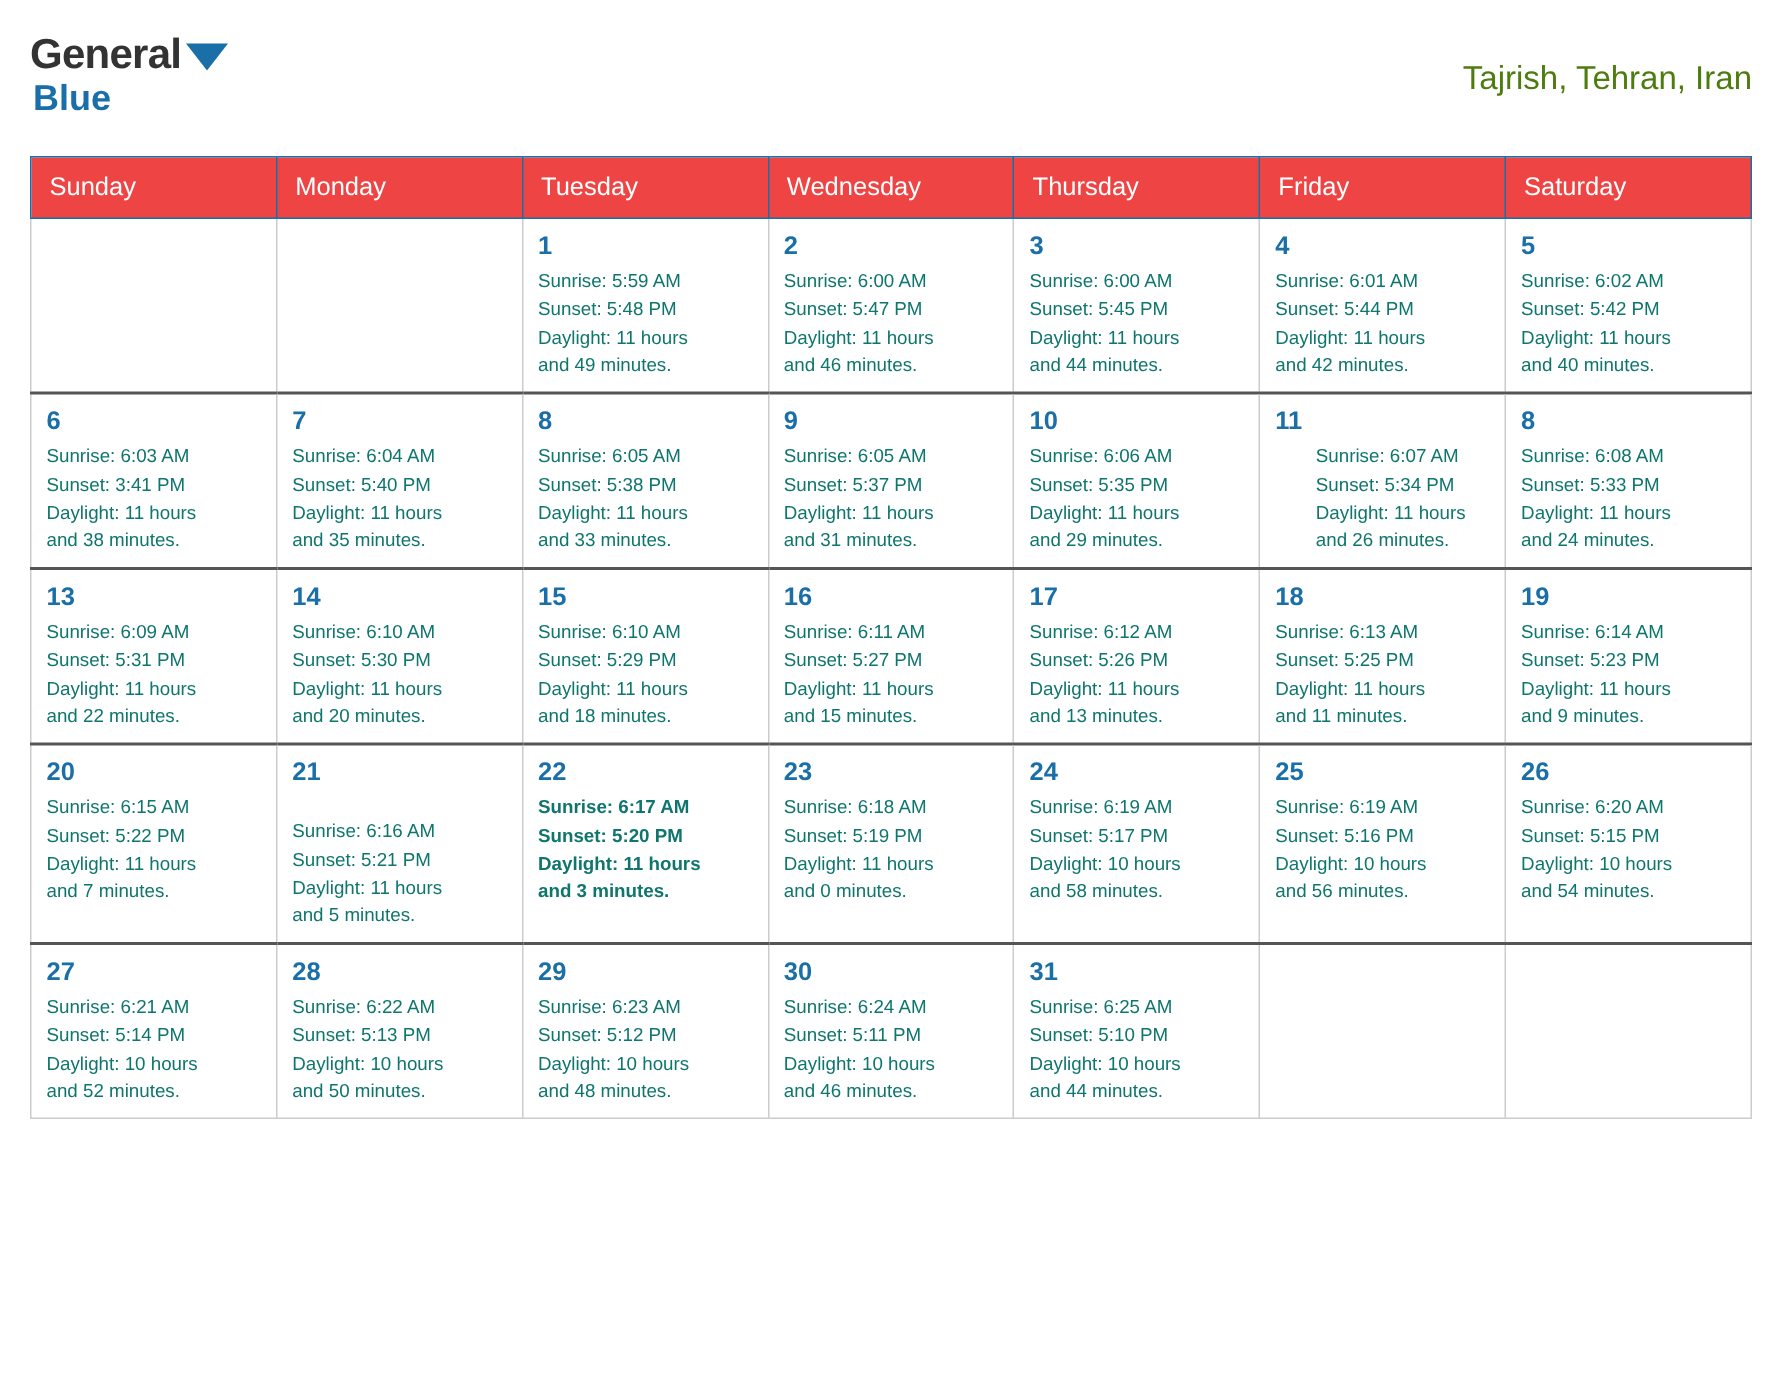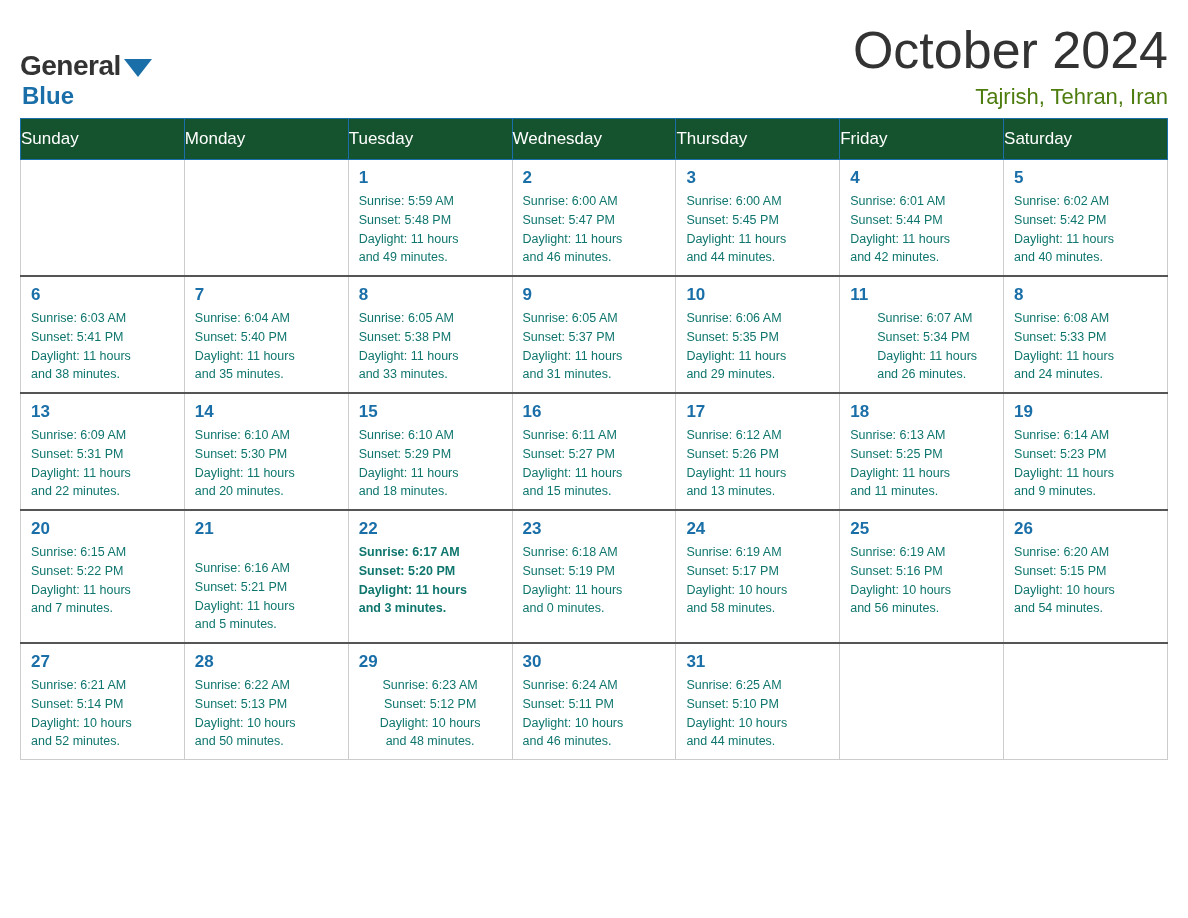--- a/index.html
+++ b/index.html
@@ -6,22 +6,22 @@
     body {
       background: #fff;
       font-family: Arial, sans-serif;
       width: 1188px;
       min-height: 918px;
       padding: 20px;
     }
     .header {
       display: flex;
       justify-content: space-between;
-      align-items: flex-end;
-      margin-bottom: 8px;
+      align-items: center;
+      margin-bottom: 24px;
     }
     .logo {
       display: flex;
       flex-direction: column;
       align-items: flex-start;
     }
     .logo-top {
       display: flex;
       align-items: center;
     }
@@ -57,24 +57,24 @@
     .location {
       font-size: 22px;
       color: #4d7c0f;
       margin-top: 4px;
     }
     .calendar {
       width: 100%;
       border-collapse: collapse;
     }
     .calendar th {
-      background-color: #14532d;
+      background-color: #ef4444;
       color: #fff;
       text-align: left;
-      padding: 10px 0;
+      padding: 10px 12px;
       font-size: 17px;
       font-weight: normal;
       border: 1px solid #1a6fa8;
     }
     .calendar td {
       vertical-align: top;
       padding: 8px 10px;
       border: 1px solid #ccc;
       width: 14.28%;
       min-height: 100px;
@@ -108,21 +108,20 @@
 
 <div class="header">
   <div class="logo">
     <div class="logo-top">
       <span class="logo-general">General</span>
       <div class="logo-arrow"></div>
     </div>
     <span class="logo-blue">Blue</span>
   </div>
   <div class="title-section">
-    <div class="month-title">October 2024</div>
     <div class="location">Tajrish, Tehran, Iran</div>
   </div>
 </div>
 
 <table class="calendar">
   <thead>
     <tr>
     <th>Sunday</th>
         <th>Monday</th>
         <th>Tuesday</th>
@@ -169,21 +168,21 @@
           <div class="day-info" style="white-space: pre-line;">Sunrise: 6:02 AM
 Sunset: 5:42 PM
 Daylight: 11 hours
 and 40 minutes.</div>
         </td>
       </tr>
       <tr>
         <td>
           <span class="day-number">6</span>
           <div class="day-info" style="white-space: pre-line;">Sunrise: 6:03 AM
-Sunset: 5:41 PM
+Sunset: 3:41 PM
 Daylight: 11 hours
 and 38 minutes.</div>
         </td>
         <td>
           <span class="day-number">7</span>
           <div class="day-info" style="white-space: pre-line;">Sunrise: 6:04 AM
 Sunset: 5:40 PM
 Daylight: 11 hours
 and 35 minutes.</div>
         </td>
@@ -335,21 +334,21 @@
         </td>
         <td>
           <span class="day-number">28</span>
           <div class="day-info" style="white-space: pre-line;">Sunrise: 6:22 AM
 Sunset: 5:13 PM
 Daylight: 10 hours
 and 50 minutes.</div>
         </td>
         <td>
           <span class="day-number">29</span>
-          <div class="day-info" style="white-space: pre-line; text-align: center;">Sunrise: 6:23 AM
+          <div class="day-info" style="white-space: pre-line;">Sunrise: 6:23 AM
 Sunset: 5:12 PM
 Daylight: 10 hours
 and 48 minutes.</div>
         </td>
         <td>
           <span class="day-number">30</span>
           <div class="day-info" style="white-space: pre-line;">Sunrise: 6:24 AM
 Sunset: 5:11 PM
 Daylight: 10 hours
 and 46 minutes.</div>

